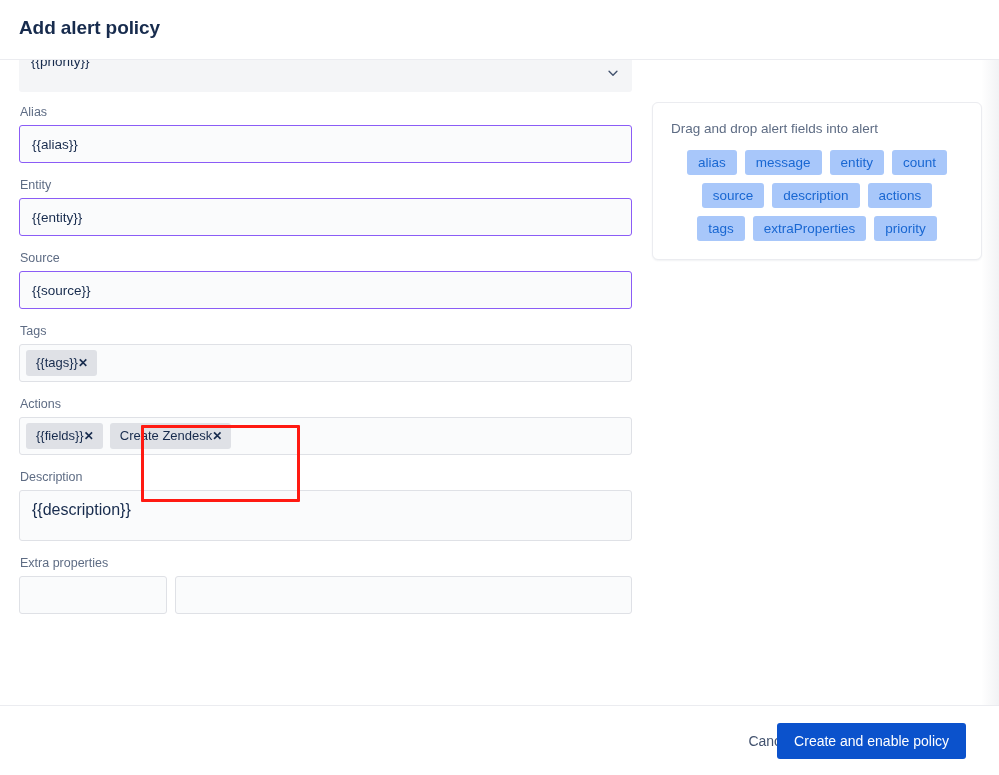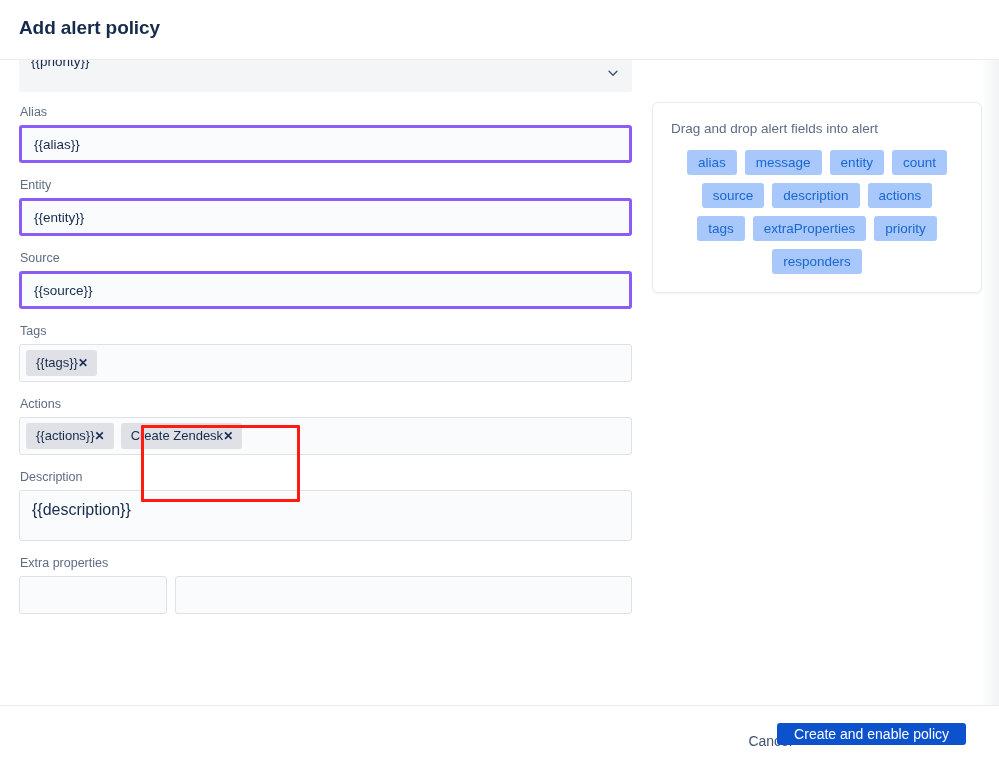--- a/index.html
+++ b/index.html
@@ -59,21 +59,21 @@
     font-size: 12.5px;
     color: #5e6c84;
     margin: 0 0 5px 1px;
     line-height: 16px;
   }
 
   .input-box {
     width: 613px;
     height: 38px;
     background: #fafbfc;
-    border: 3px solid #8b5cf6;
+    border: 1px solid #8b5cf6;
     border-radius: 3px;
     display: flex;
     align-items: center;
     padding: 0 12px;
     font-size: 13.5px;
     color: #172b4d;
   }
 
   
   .select-box {
@@ -222,21 +222,21 @@
     font-size: 14px;
     color: #42526e;
     background: transparent;
     border: 0;
     cursor: pointer;
     font-family: "Liberation Sans", sans-serif;
   }
   .btn-primary {
     position: absolute;
     right: 33px; top: 17px;
-    height: 22px;
+    height: 36px;
     padding: 0 17px;
     background: #0b52cc;
     color: #ffffff;
     font-size: 14px;
     border: 0;
     border-radius: 3px;
     cursor: pointer;
     font-family: "Liberation Sans", sans-serif;
   }
 </style>
@@ -290,21 +290,21 @@
             <span>{{tags}}</span>
             <span class="chip-x">✕</span>
           </span>
         </div>
       </div>
 
       <div style="margin-top:14px;">
         <div class="field-label">Actions</div>
         <div class="chip-box">
           <span class="chip">
-            <span>{{actions}}</span>
+            <span>{{fields}}</span>
             <span class="chip-x">✕</span>
           </span>
           <span class="chip">
             <span>Create Zendesk</span>
             <span class="chip-x">✕</span>
           </span>
         </div>
       </div>
 
       <div style="margin-top:14px;">
@@ -336,23 +336,20 @@
         <div class="token-row">
           <span class="token">source</span>
           <span class="token">description</span>
           <span class="token">actions</span>
         </div>
         <div class="token-row">
           <span class="token">tags</span>
           <span class="token">extraProperties</span>
           <span class="token">priority</span>
         </div>
-        <div class="token-row">
-          <span class="token">responders</span>
-        </div>
       </div>
     </div>
 
     <div class="red-box"></div>
 
     <div class="right-fade"></div>
   </div>
 
   <div class="footer">
     <button class="btn-cancel">Cancel</button>

